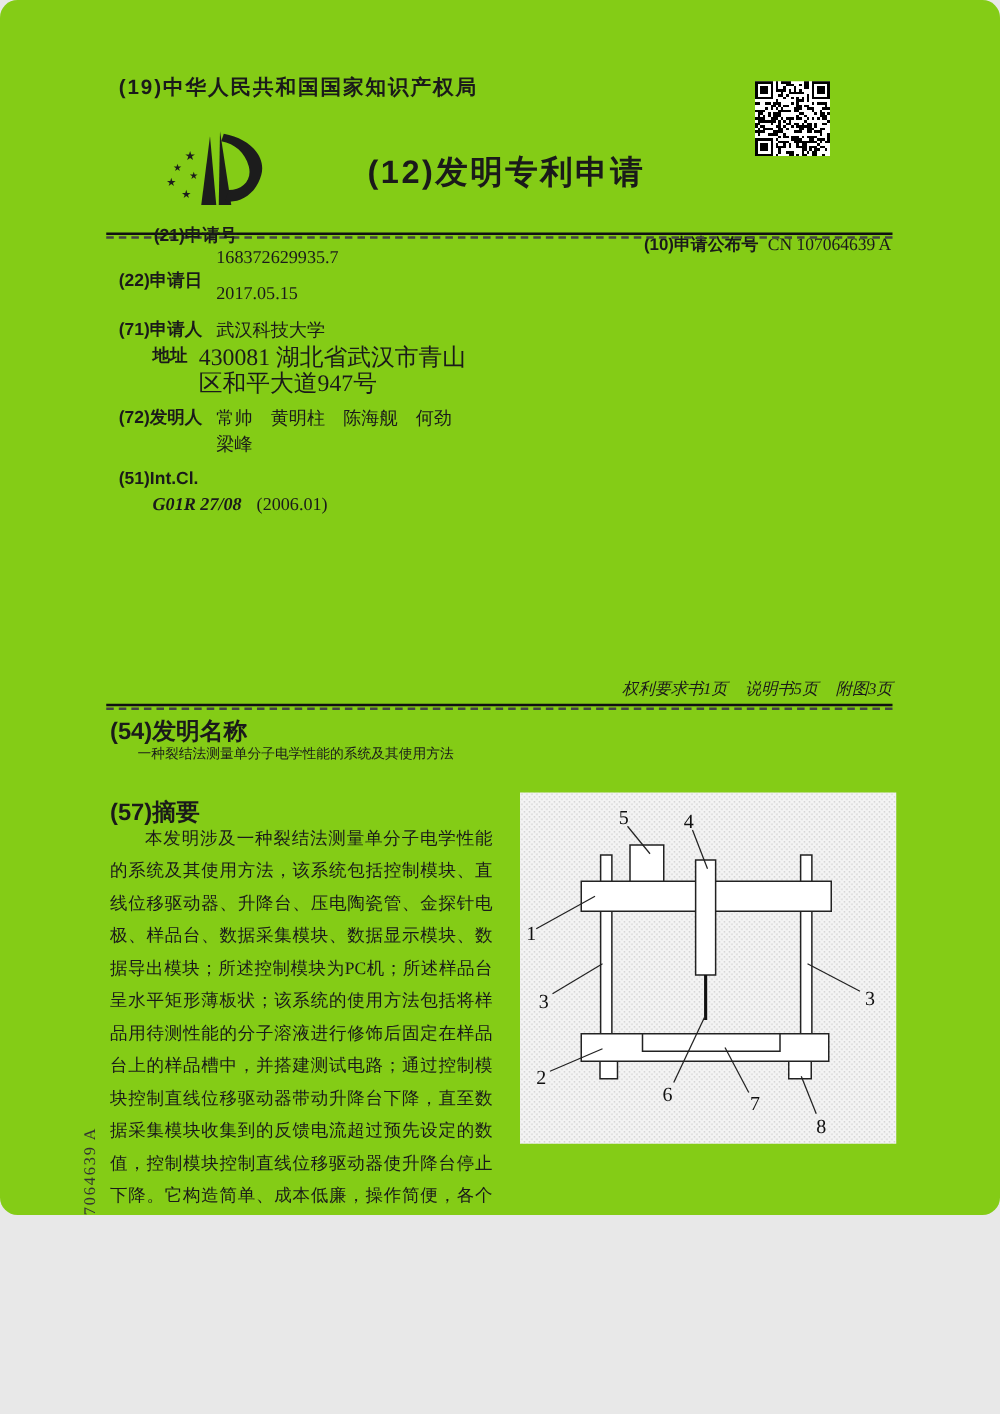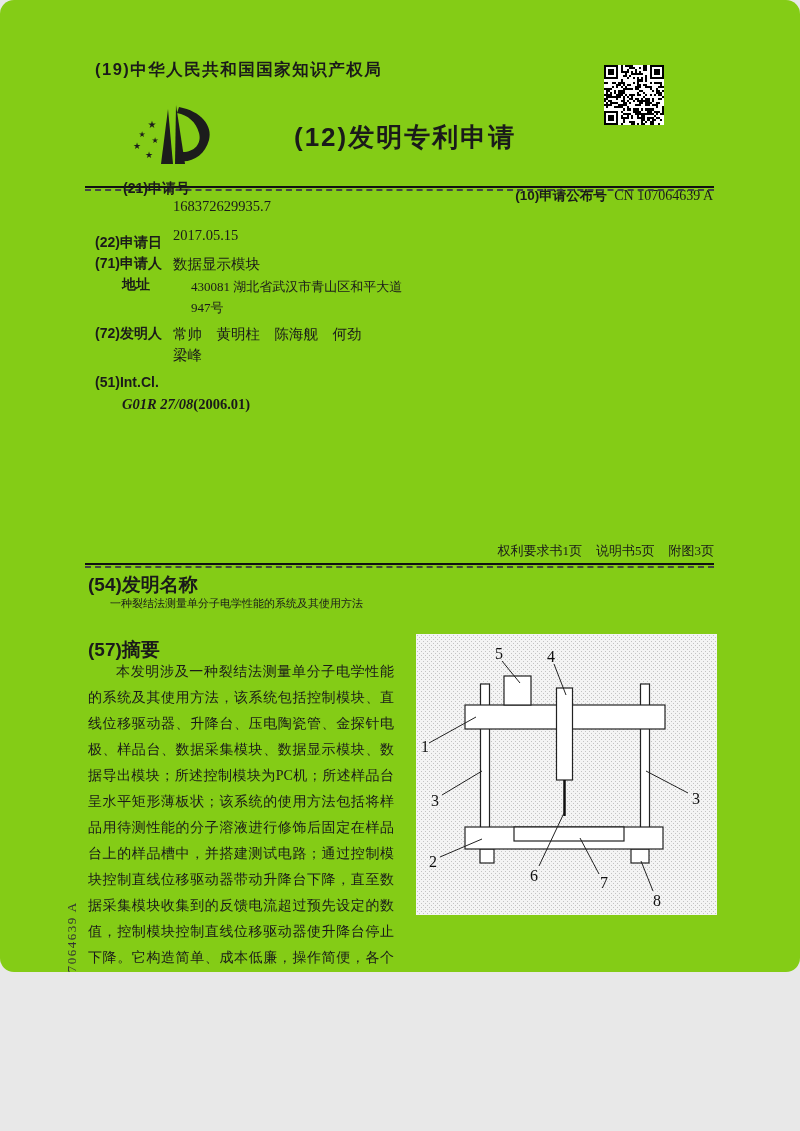--- a/index.html
+++ b/index.html
@@ -26,26 +26,26 @@
 
   .rule { left:85px; width:629px; }
   .rule .solid { height:2px; background:#111; }
   .rule .dash { height:0; border-top:2px dashed #444; margin-top:1px; }
   .rule1 { top:186px; }
   .rule2 { top:563px; }
 
   .brow-label { font-family:"Liberation Sans", sans-serif; font-weight:700; font-size:14px; white-space:nowrap; }
   .brow-val { font-size:14.5px; white-space:nowrap; }
 
-  .addr-val { left:159px; top:276px; width:224px; font-size:13px; line-height:21px;margin-left:32px; }
+  .addr-val { left:159px; top:276px; width:224px; font-size:19px; line-height:21px; }
   .intcl-val { left:122px; top:396px; font-size:14.5px; font-weight:700; font-style:italic; }
-  .intcl-val .year { font-weight:700; font-style:normal; }
+  .intcl-val .year { font-weight:400; font-style:normal;margin-left:12px; }
 
   .pages-info { right:86px; top:542px; font-size:13px; white-space:nowrap; }
-  .pages-info span { margin-left:14px; }
+  .pages-info span { margin-left:14px;font-style:italic; }
 
   .sec-label { font-family:"Liberation Sans", sans-serif; font-weight:700; font-size:19px; }
   .title-text { left:88px; top:593px; width:298px; font-size:11px; line-height:21.5px; text-indent:2em; }
   .abstract-text { left:88px; top:659px; width:306px; font-size:14px; line-height:26px; text-indent:2em; text-align:justify; }
 
   .figure-box { left:415px; top:633px; width:303px; height:283px; }
 
   .side-code {
     left:64px; top:1014px; transform:rotate(-90deg); transform-origin:0 0;
     font-size:13px; letter-spacing:1.5px; white-space:nowrap; color:#333;
@@ -393,25 +393,25 @@
   </div>
 
   <div class="abs rule rule1">
       <div class="solid"></div>
       <div class="dash"></div>
     </div>
 
   <div class="abs brow-label" style="left:95px; top:180px;margin-left:28px;">(21)申请号</div>
   <div class="abs brow-val" style="left:173px; top:198px;">168372629935.7</div>
 
-  <div class="abs brow-label" style="left:95px; top:234px;">(22)申请日</div>
+  <div class="abs brow-label" style="left:95px; top:216px;">(22)申请日</div>
   <div class="abs brow-val" style="left:173px; top:227px;">2017.05.15</div>
 
   <div class="abs brow-label" style="left:95px; top:255px;">(71)申请人</div>
-  <div class="abs brow-val" style="left:173px; top:255px;">数据显示模块</div>
+  <div class="abs brow-val" style="left:173px; top:255px;">武汉科技大学</div>
 
   <div class="abs brow-label" style="left:122px; top:276px;">地址</div>
   <div class="abs addr-val">430081 湖北省武汉市青山区和平大道947号</div>
 
   <div class="abs brow-label" style="left:95px; top:325px;">(72)发明人</div>
   <div class="abs brow-val" style="left:173px; top:325px;">常帅　黄明柱　陈海舰　何劲</div>
   <div class="abs brow-val" style="left:173px; top:346px;">梁峰</div>
 
   <div class="abs brow-label" style="left:95px; top:374px;">(51)Int.Cl.</div>
   <div class="abs intcl-val">

